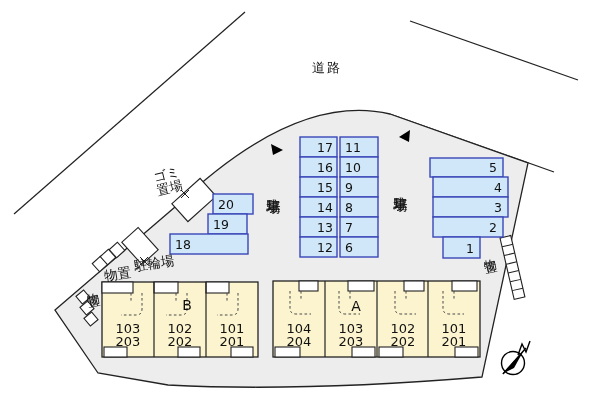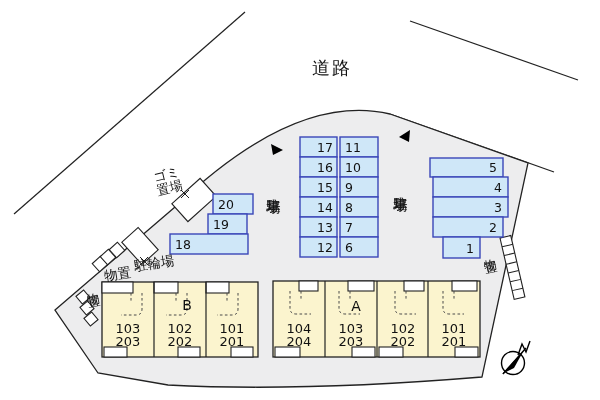--- a/index.html
+++ b/index.html
@@ -19,21 +19,21 @@
   .divider{stroke:var(--c-line);stroke-width:1.2;}
   .dash{fill:none;stroke:#4a4a4a;stroke-width:1;stroke-dasharray:2.6 2.4;}
   .shed{fill:#ffffff;stroke:var(--c-line);stroke-width:1.1;}
   .xmark{stroke:var(--c-line);stroke-width:1;}
   .arrow{fill:#000;}
   .unit-num{font-size:13px;fill:var(--c-text);}
   .bldg-letter{font-size:14px;fill:var(--c-text);}
   .compass-line{stroke:#000;stroke-width:1.4;fill:none;}
   .lbl{position:absolute;font-size:13.5px;line-height:14px;color:var(--c-text);white-space:nowrap;}
   .vert{writing-mode:vertical-rl;text-orientation:upright;letter-spacing:1px;}
-  .road-lbl{font-size:18px;letter-spacing:2px;}
+  .road-lbl{font-size:13px;letter-spacing:2px;}
   .rot14{transform:rotate(-14deg);transform-origin:left top;}
   .rot9{transform:rotate(-9deg);transform-origin:left top;}
   .rotv{transform:rotate(-12deg);transform-origin:center top;}
 </style>
 </head>
 <body>
 
 <div class="stage">
 
 <svg width="600" height="400" viewBox="0 0 600 400">

